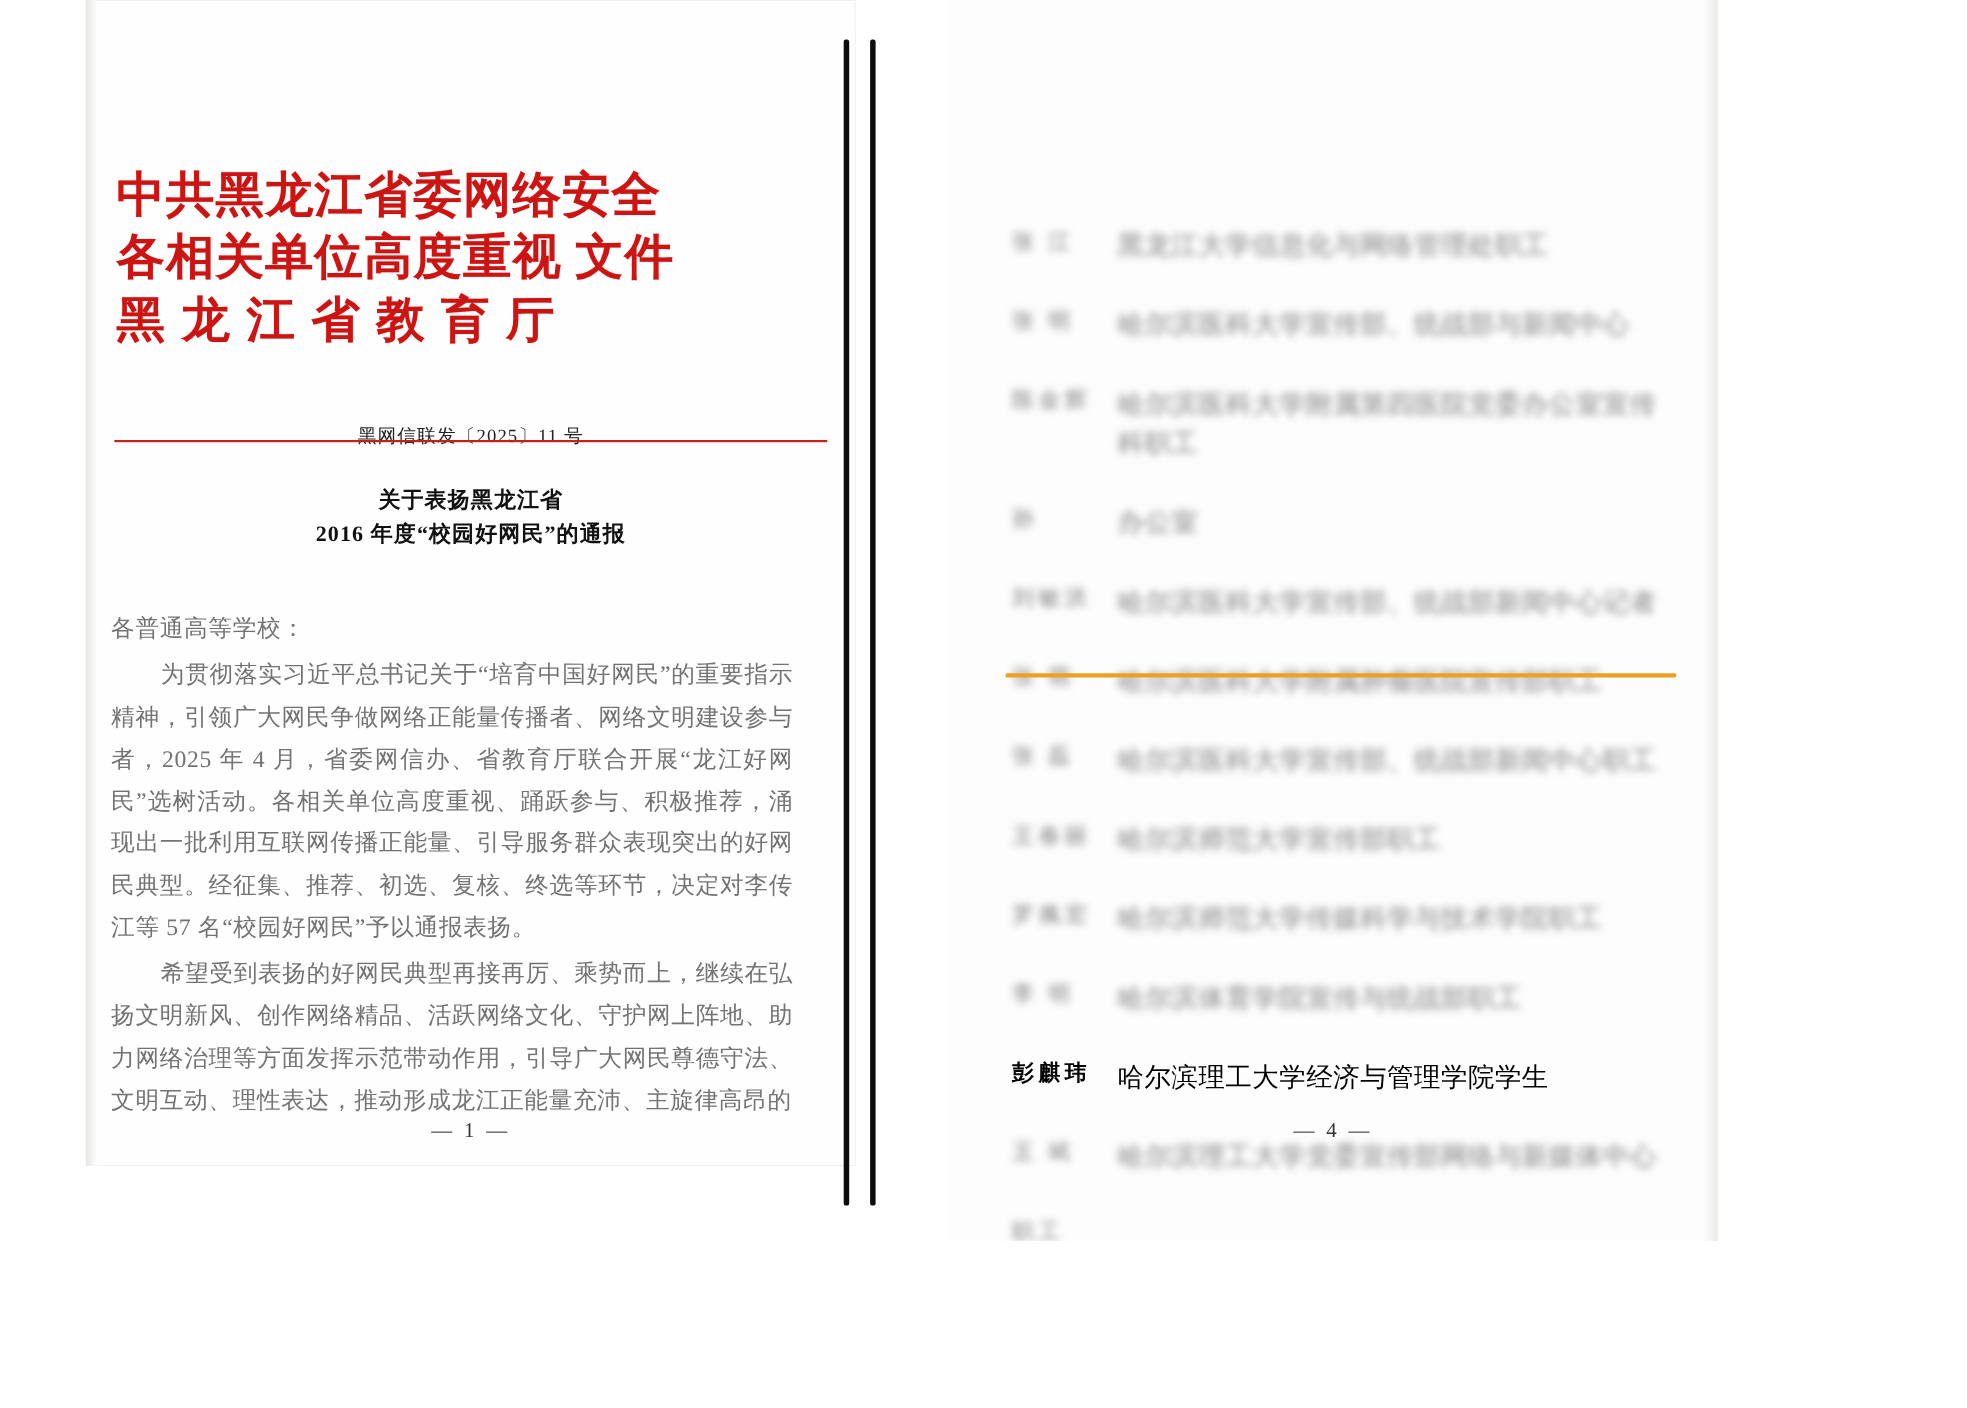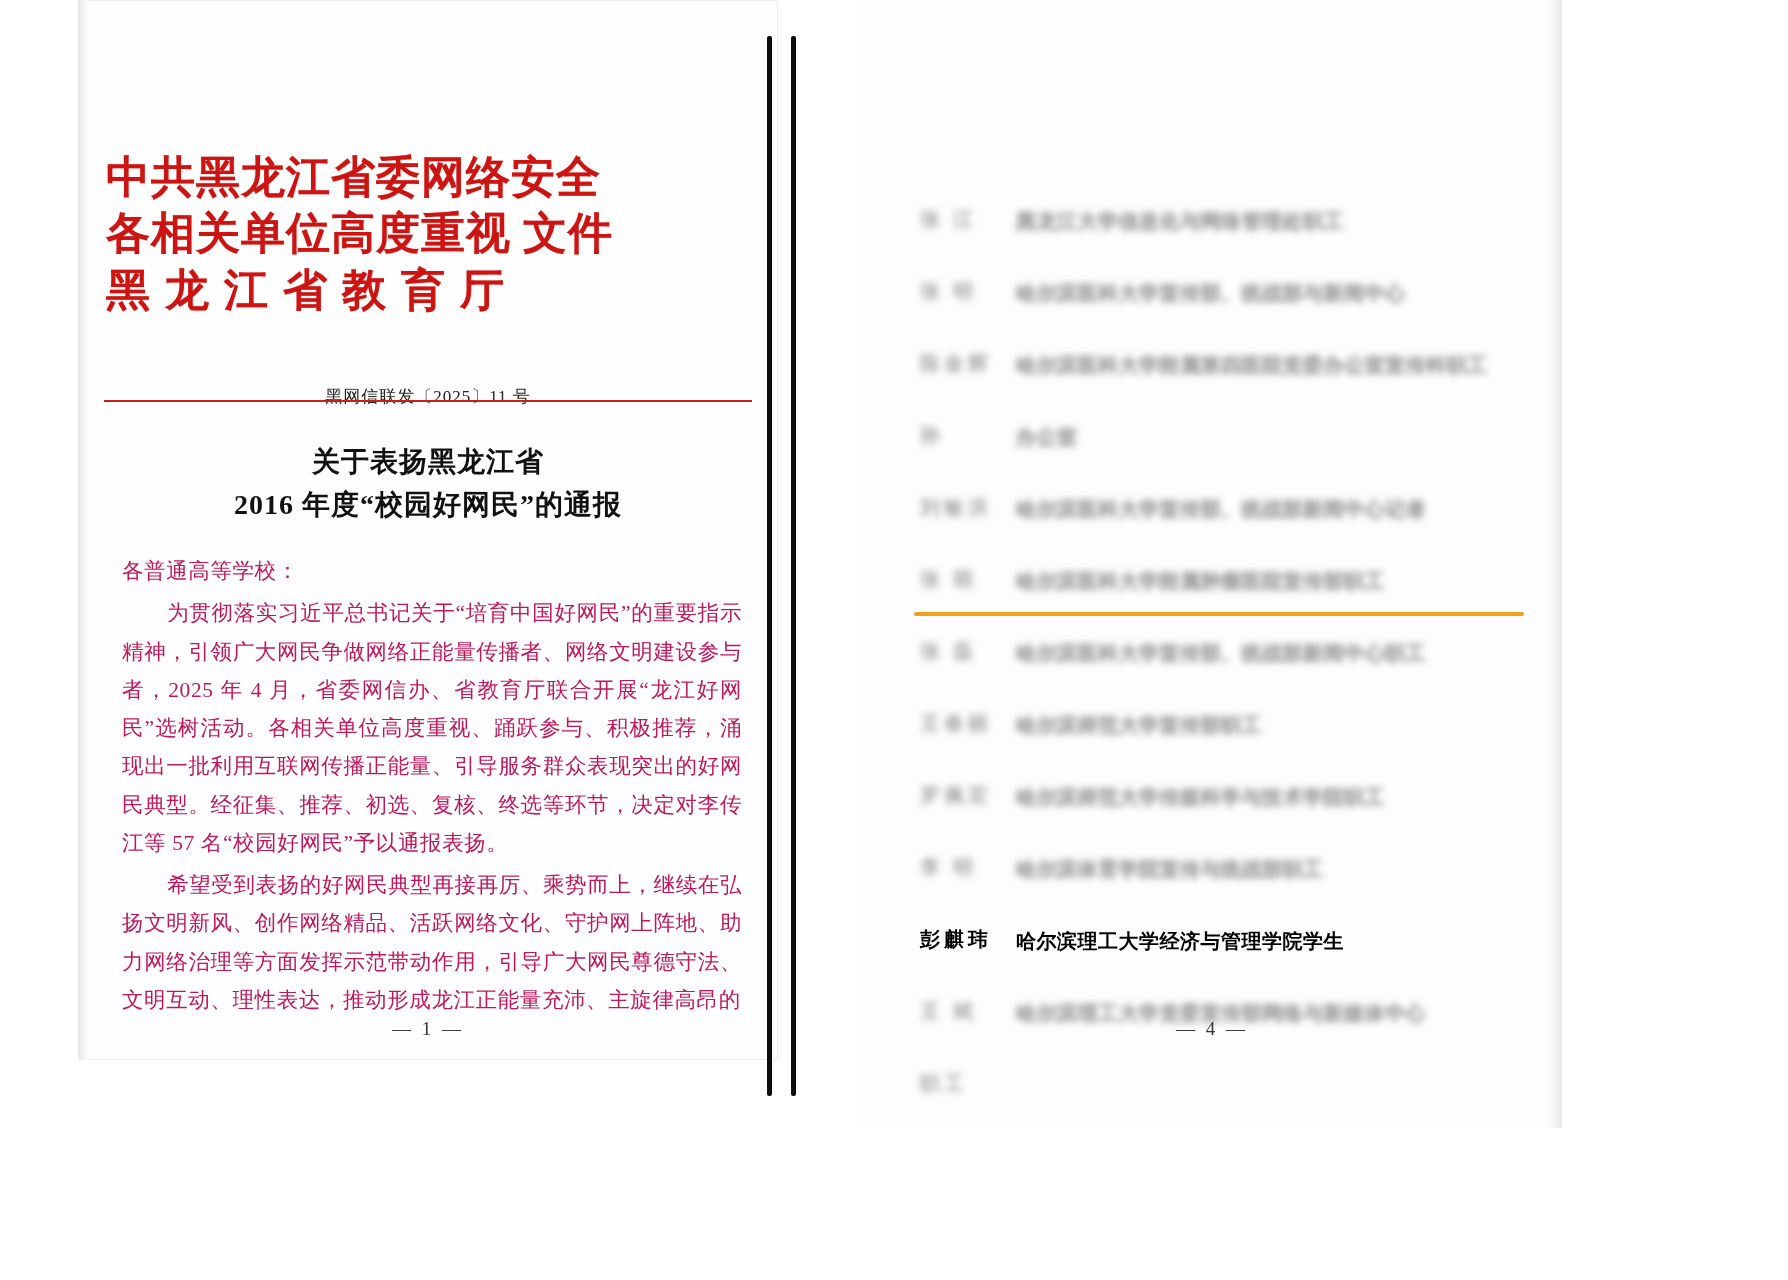--- a/index.html
+++ b/index.html
@@ -76,34 +76,34 @@
     width: 648px;
     height: 2px;
     background: #c4211c;
   }
   .doc-title {
     position: absolute;
     left: 60px;
     top: 440px;
     width: 580px;
     text-align: center;
-    font-size: 28px;
+    font-size: 20px;
     font-weight: bold;
     line-height: 1.55;
     color: #111;
     letter-spacing: 1px;
   }
   .body-text {
     position: absolute;
-    left: 44px;
+    left: 23px;
     top: 552px;
     width: 620px;
     font-size: 21.5px;
     line-height: 1.78;
-    color: #be185d;
+    color: #737373;
     text-align: justify;
     letter-spacing: 0.6px;
   }
   .body-text p {
     margin: 0 0 4px 0;
   }
   .body-text p.indent {
     text-indent: 2.1em;
   }
   .page-num-left {
@@ -168,25 +168,24 @@
   }
   .name-row .nm {
     width: 96px;
     flex: 0 0 96px;
     font-size: 20px;
     color: #111;
     letter-spacing: 4px;
   }
   .name-row .desc {
     flex: 1;
-    font-size: 20px;
+    font-size: 24px;
     color: #111;
     line-height: 1.5;
     letter-spacing: 0.5px;
-    font-weight: bold;
   }
   
   .name-row.blurred .nm,
   .name-row.blurred .desc {
     color: #8e8e8e;
     filter: blur(3.4px);
     opacity: 0.85;
     text-shadow: 0 0 5px rgba(140,140,140,0.6);
   }
   .name-row.highlight .nm {

